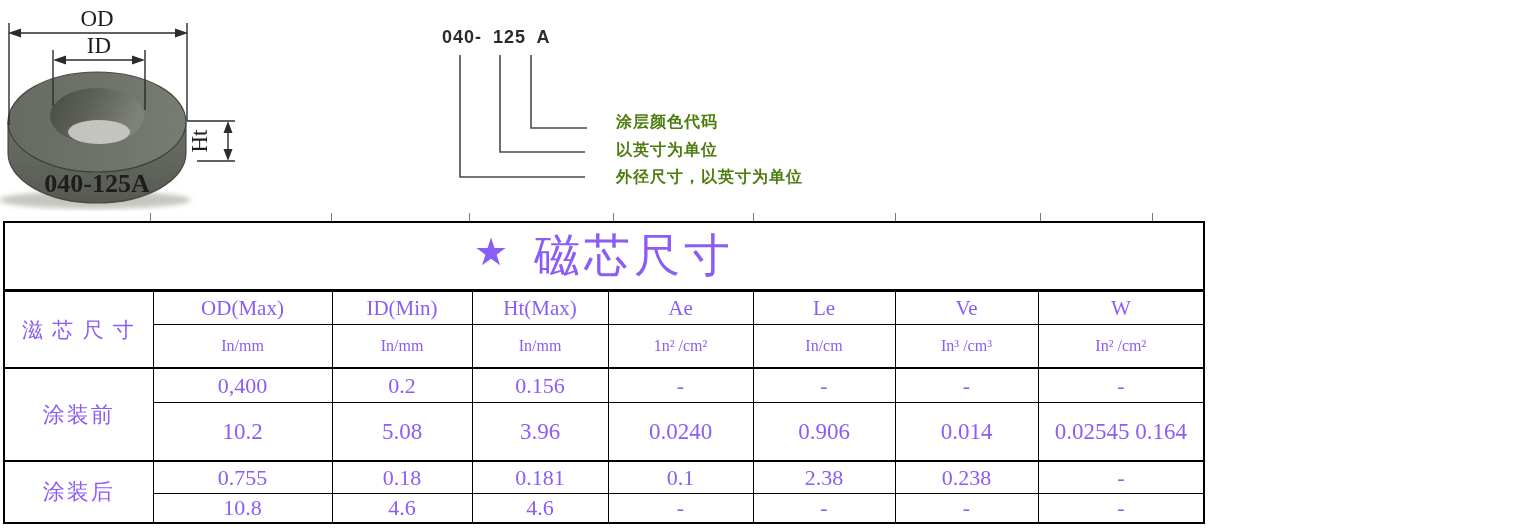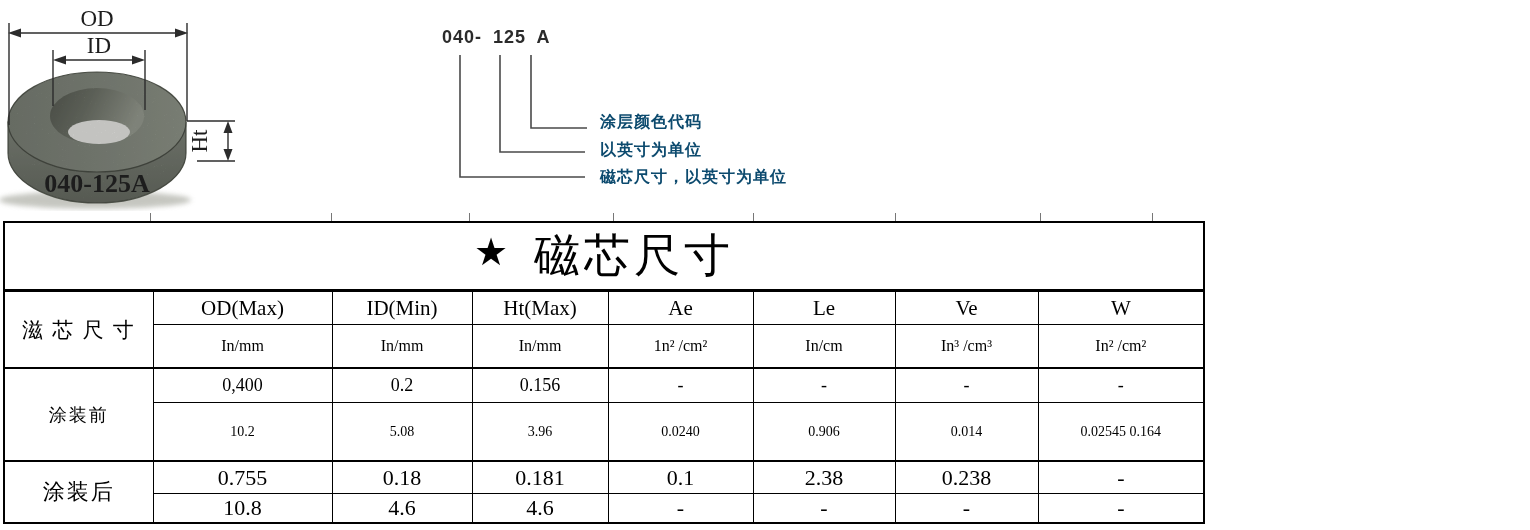--- a/index.html
+++ b/index.html
@@ -3,39 +3,39 @@
 <meta charset="utf-8">
 <style>
   html,body{margin:0;padding:0;background:#ffffff;}
   #canvas{position:relative;width:1530px;height:530px;background:#ffffff;overflow:hidden;
           font-family:"Liberation Serif","DejaVu Serif",serif;color:#000;}
   .abs{position:absolute;}
 
   
   .pn-code{position:absolute;left:442px;top:27px;font-family:"Liberation Sans","DejaVu Sans",sans-serif;
            font-size:18px;font-weight:600;color:#2b2b2b;letter-spacing:1px;word-spacing:5px;text-align:center;}
-  .pn-label{position:absolute;left:600px;font-family:"Liberation Sans","DejaVu Sans",sans-serif;
-            font-size:16px;font-weight:600;color:#0c4a6e;letter-spacing:1px;white-space:nowrap;}
+  .pn-label{position:absolute;left:616px;font-family:"Liberation Sans","DejaVu Sans",sans-serif;
+            font-size:16px;font-weight:600;color:#4d7c0f;letter-spacing:1px;white-space:nowrap;}
 
   
   .tick{position:absolute;top:213px;width:1px;height:8px;background:#777;}
 
   
   #spec-table{position:absolute;left:3px;top:221px;width:1200px;border-collapse:collapse;
               table-layout:fixed;background:#fff;border:2px solid #000;}
   #spec-table td{border:1px solid #000;text-align:center;vertical-align:middle;padding:0;
-                 overflow:hidden;white-space:nowrap;color:#000000;}
+                 overflow:hidden;white-space:nowrap;color:#8b5cf6;}
   #spec-table td.bb2{border-bottom-width:2px;}
   .title-cell{height:66px;border-bottom:3px solid #000 !important;}
   .title-star{font-size:38px;margin-right:26px;vertical-align:6px;}
   .title-text{font-size:46px;letter-spacing:4px;}
   tr.h1 td{height:32px;font-size:21px;margin-top:36px;}
   tr.h2 td{height:42px;font-size:16px;}
-  tr.r1 td{height:33px;font-size:18px;}
-  tr.r2 td{height:57px;font-size:14px;}
+  tr.r1 td{height:33px;font-size:22px;}
+  tr.r2 td{height:57px;font-size:23px;}
   tr.r3 td{height:31px;font-size:22px;}
   tr.r4 td{height:28px;font-size:22px;}
   td.rowhead{font-size:22px;letter-spacing:2px;}
 </style>
 </head>
 <body>
 
 <div id="canvas">
 
   <svg class="abs" style="left:0;top:0;" width="250" height="212" viewBox="0 0 250 212">
@@ -107,21 +107,21 @@
   <svg class="abs" style="left:440px;top:48px;" width="400" height="140" viewBox="0 0 400 140">
     <g fill="none" stroke="#4a4a4a" stroke-width="1.6">
       <path d="M20,7 V129 H145"></path>
       <path d="M60,7 V104 H145"></path>
       <path d="M91,7 V80 H147"></path>
     </g>
   </svg>
 
   <div class="pn-label" style="top:112px;">涂层颜色代码</div>
   <div class="pn-label" style="top:140px;">以英寸为单位</div>
-  <div class="pn-label" style="top:167px;">磁芯尺寸，以英寸为单位</div>
+  <div class="pn-label" style="top:167px;">外径尺寸，以英寸为单位</div>
 
   <div>
     <div class="tick" style="left:150px;"></div>
     <div class="tick" style="left:331px;"></div>
     <div class="tick" style="left:469px;"></div>
     <div class="tick" style="left:613px;"></div>
     <div class="tick" style="left:753px;"></div>
     <div class="tick" style="left:895px;"></div>
     <div class="tick" style="left:1040px;"></div>
     <div class="tick" style="left:1152px;"></div>

